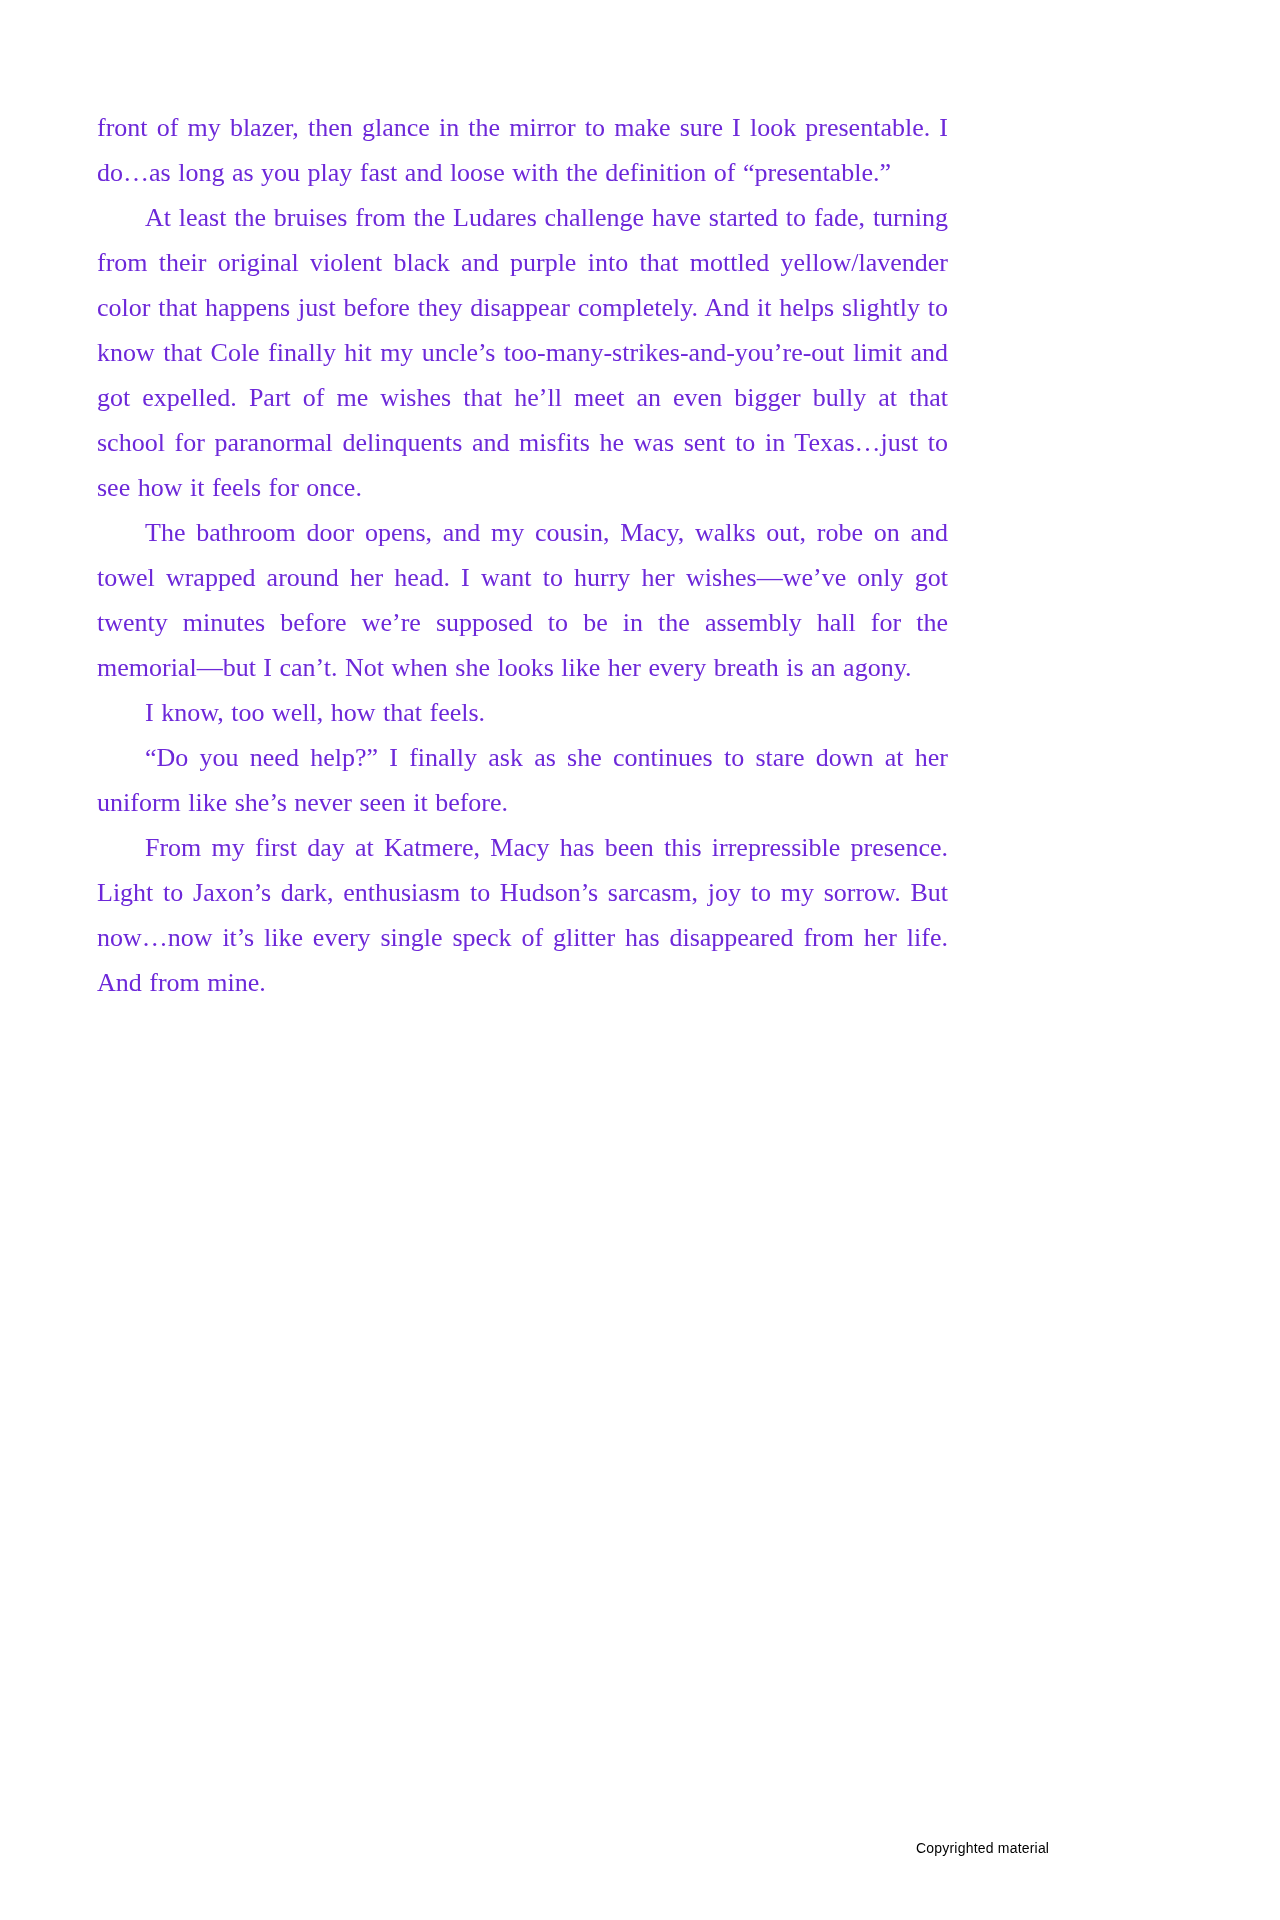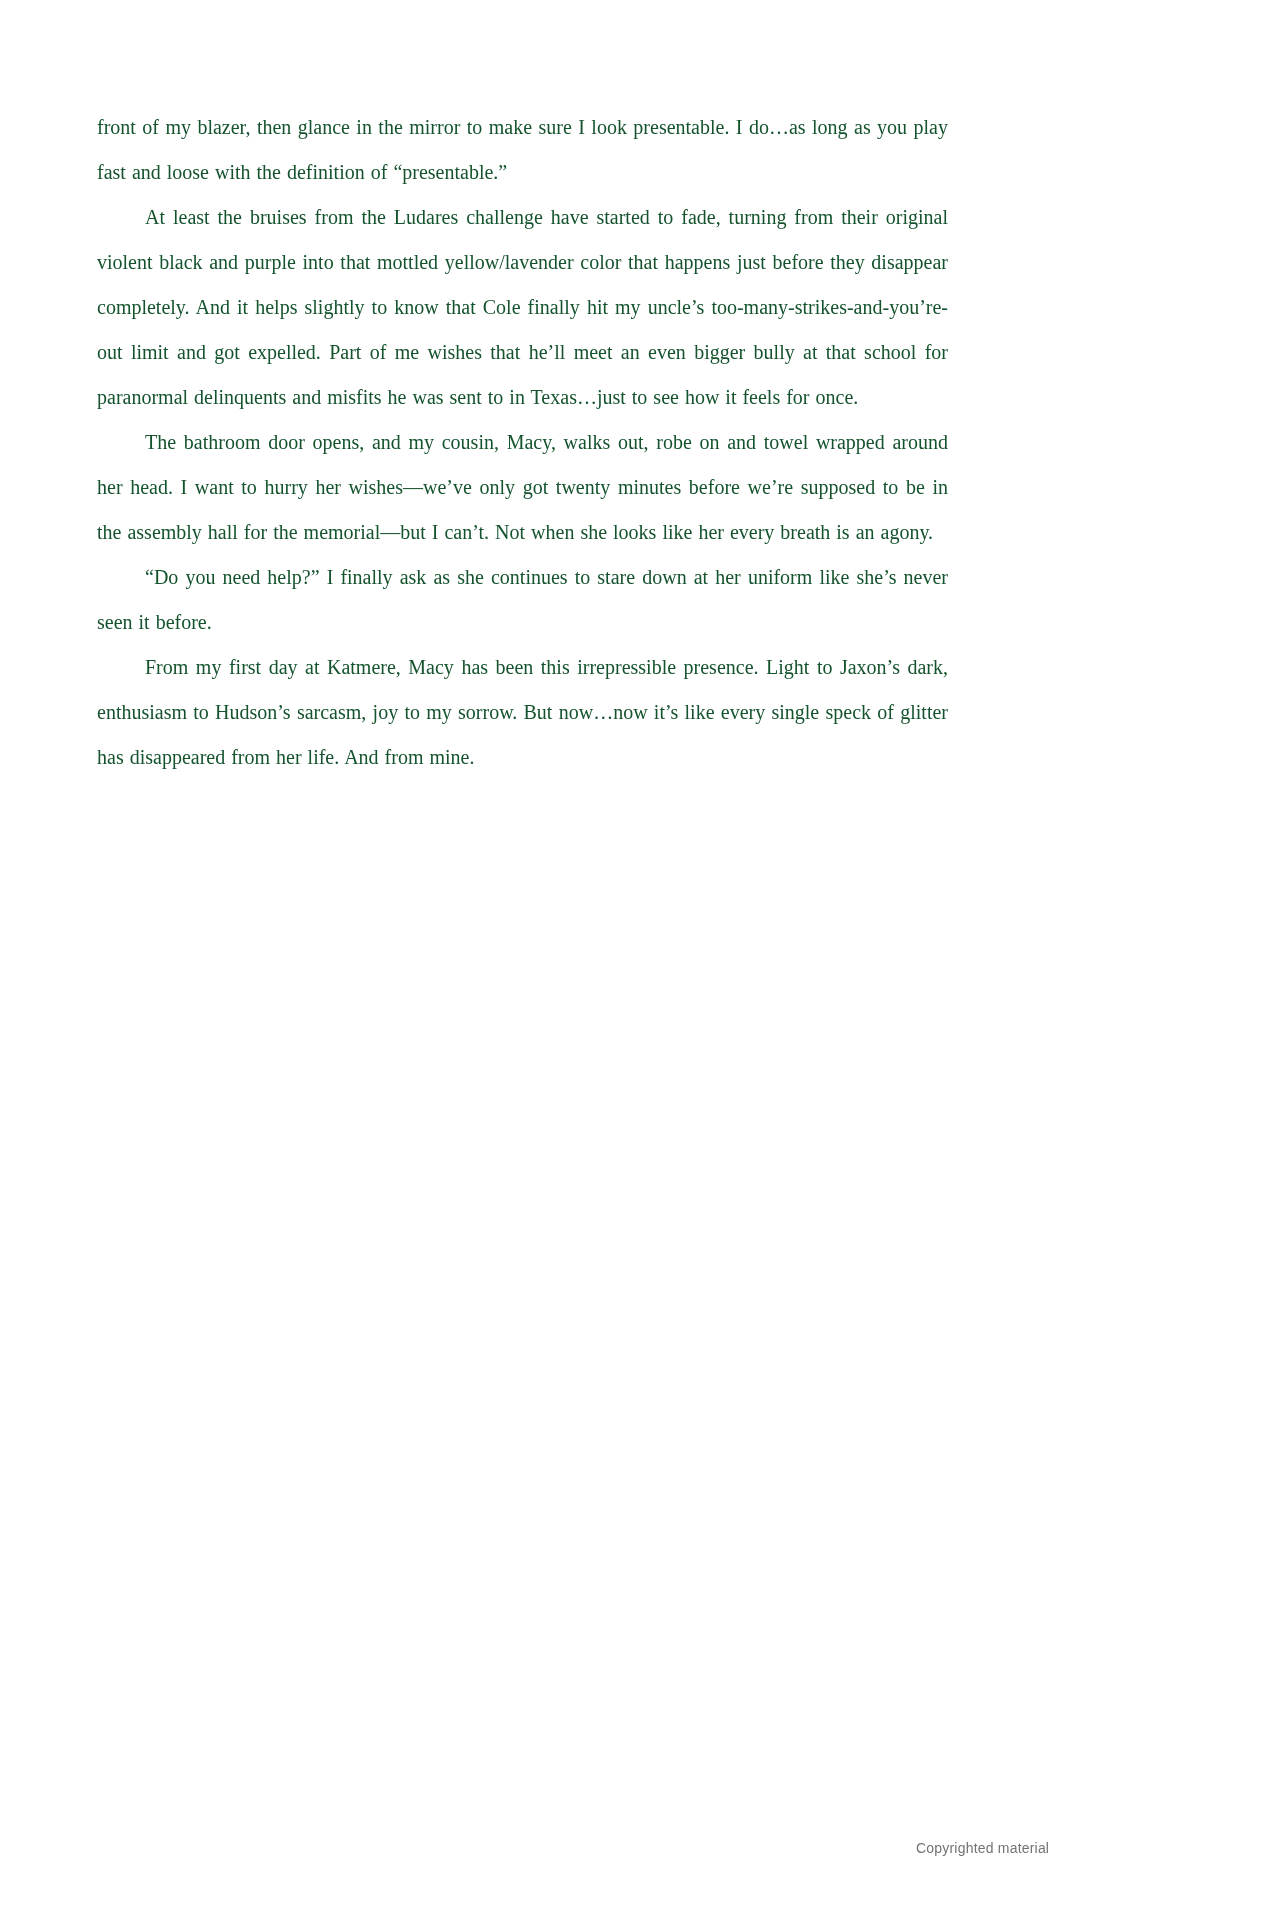--- a/index.html
+++ b/index.html
@@ -17,45 +17,46 @@
   .text-block {
     position: absolute;
     left: 97px;
     top: 105px;
     width: 851px;
   }
   .text-block p {
     margin: 0;
     padding: 0;
     font-family: "Liberation Serif", "DejaVu Serif", serif;
-    font-size: 20px;
+    font-size: 26px;
     line-height: 45px;
-    color: #14532d;
+    color: #6d28d9;
     text-align: justify;
     text-indent: 48px;
     word-spacing: 1px;
   }
   .text-block p.no-indent {
     text-indent: 0;
   }
   .watermark {
     position: absolute;
     left: 916px;
     top: 1840px;
     font-family: "Liberation Sans", "DejaVu Sans", sans-serif;
     font-size: 14px;
-    color: #737373;
+    color: #000000;
     letter-spacing: 0.2px;
   }
 </style>
 </head>
 <body>
 
 <div class="book-page">
   <div class="text-block">
     <p class="no-indent">front of my blazer, then glance in the mirror to make sure I look presentable. I do…as long as you play fast and loose with the definition of “presentable.”</p>
     <p>At least the bruises from the Ludares challenge have started to fade, turning from their original violent black and purple into that mottled yellow/lavender color that happens just before they disappear completely. And it helps slightly to know that Cole finally hit my uncle’s too-many-strikes-and-you’re-out limit and got expelled. Part of me wishes that he’ll meet an even bigger bully at that school for paranormal delinquents and misfits he was sent to in Texas…just to see how it feels for once.</p>
     <p>The bathroom door opens, and my cousin, Macy, walks out, robe on and towel wrapped around her head. I want to hurry her wishes—we’ve only got twenty minutes before we’re supposed to be in the assembly hall for the memorial—but I can’t. Not when she looks like her every breath is an agony.</p>
+    <p>I know, too well, how that feels.</p>
     <p>“Do you need help?” I finally ask as she continues to stare down at her uniform like she’s never seen it before.</p>
     <p>From my first day at Katmere, Macy has been this irrepressible presence. Light to Jaxon’s dark, enthusiasm to Hudson’s sarcasm, joy to my sorrow. But now…now it’s like every single speck of glitter has disappeared from her life. And from mine.</p>
   </div>
   <div class="watermark">Copyrighted material</div>
 </div>
 
 </body></html>

